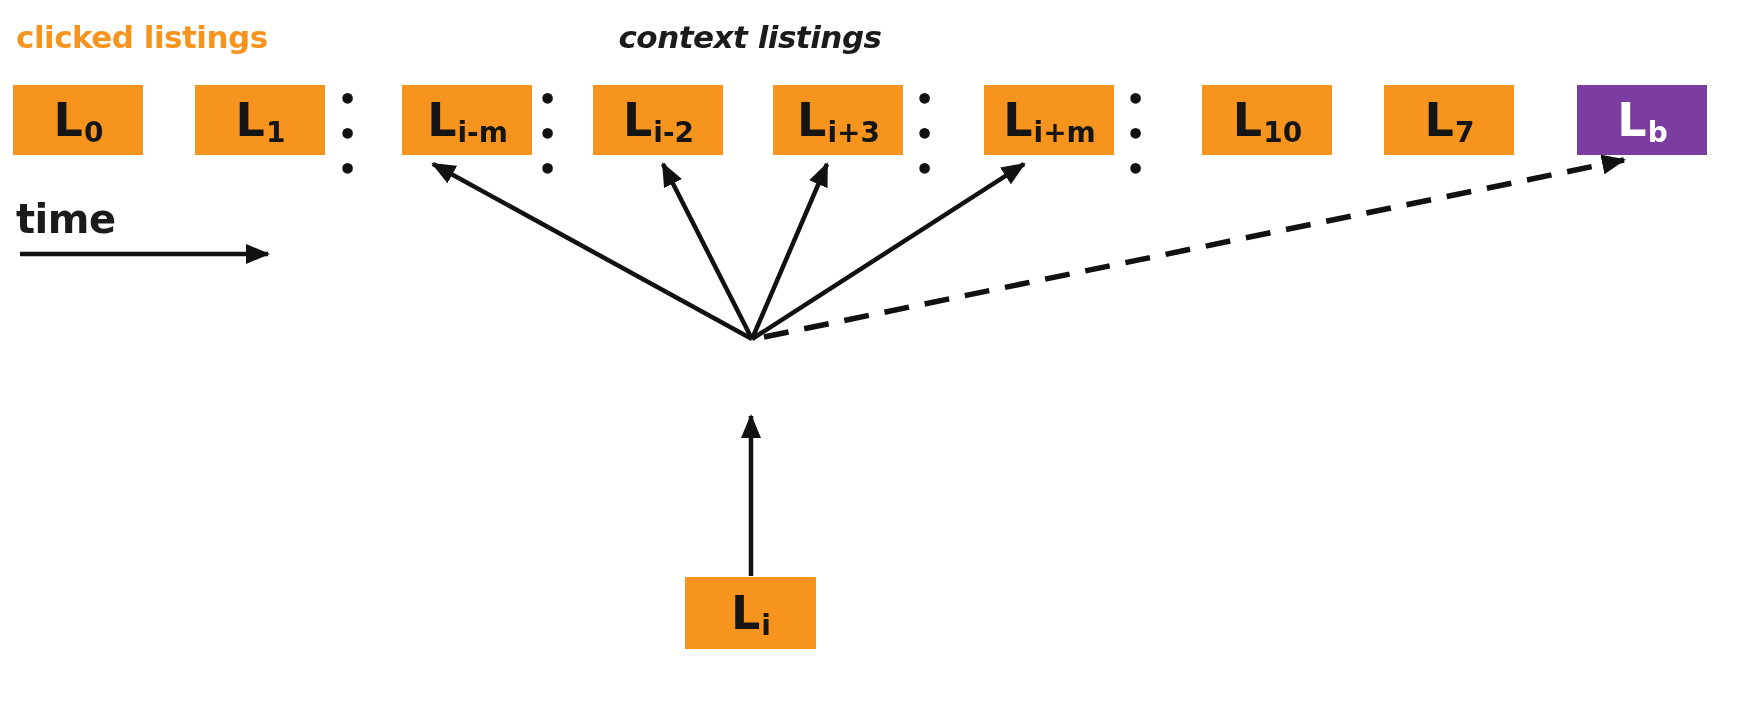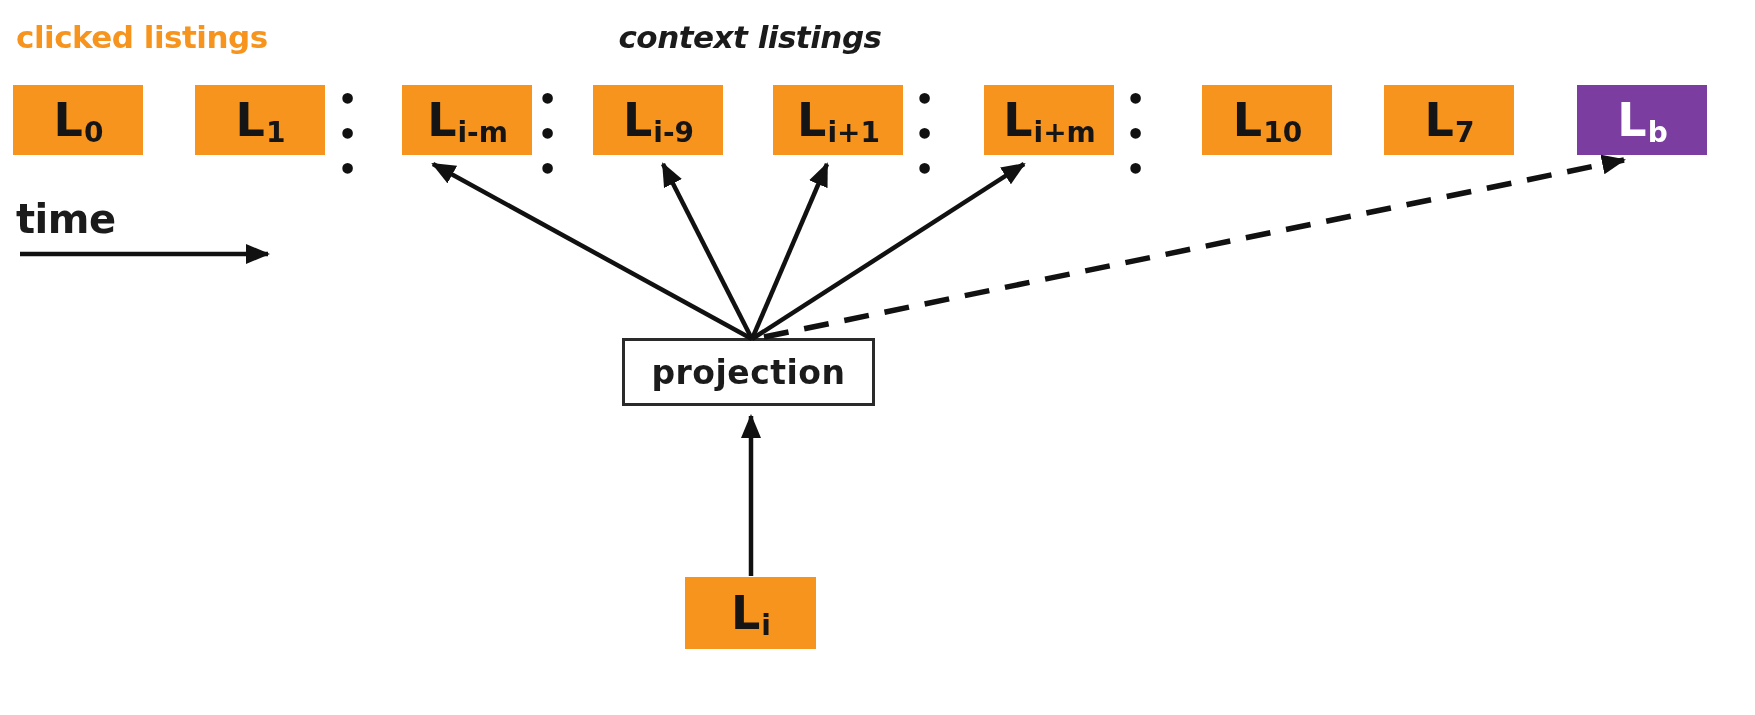--- a/index.html
+++ b/index.html
@@ -82,25 +82,25 @@
         <span class="lsub">1</span>
       </div>
       <div class="dots" style="left: 338px; width: 50px;">• • •</div>
       <div class="lbox context" style="left: 402px;">
         <span class="lmain">L</span>
         <span class="lsub">i-m</span>
       </div>
       <div class="dots" style="left: 538px; width: 56px;">• • •</div>
       <div class="lbox context" style="left: 593px;">
         <span class="lmain">L</span>
-        <span class="lsub">i-9</span>
+        <span class="lsub">i-2</span>
       </div>
       <div class="lbox context" style="left: 773px;">
         <span class="lmain">L</span>
-        <span class="lsub">i+1</span>
+        <span class="lsub">i+3</span>
       </div>
       <div class="dots" style="left: 915px; width: 50px;">• • •</div>
       <div class="lbox context" style="left: 984px;">
         <span class="lmain">L</span>
         <span class="lsub">i+m</span>
       </div>
       <div class="dots" style="left: 1126px; width: 58px;">• • •</div>
       <div class="lbox clicked" style="left: 1202px;">
         <span class="lmain">L</span>
         <span class="lsub">10</span>
@@ -108,21 +108,20 @@
       <div class="lbox clicked" style="left: 1384px;">
         <span class="lmain">L</span>
         <span class="lsub">7</span>
       </div>
       <div class="lbox booked" style="left: 1577px;">
         <span class="lmain">L</span>
         <span class="lsub">b</span>
       </div>
     </div>
 
-  <div class="projection-box">projection</div>
 
   <div class="central-box">
     <span class="lmain">L</span>
     <span class="lsub">i</span>
   </div>
 
   <svg class="arrows" width="1755" height="715" viewBox="0 0 1755 715">
     <defs>
       <marker id="ah" markerUnits="userSpaceOnUse" markerWidth="24" markerHeight="20" refX="22" refY="10" orient="auto">
         <path d="M0,0 L24,10 L0,20 Z" fill="#111"></path>

